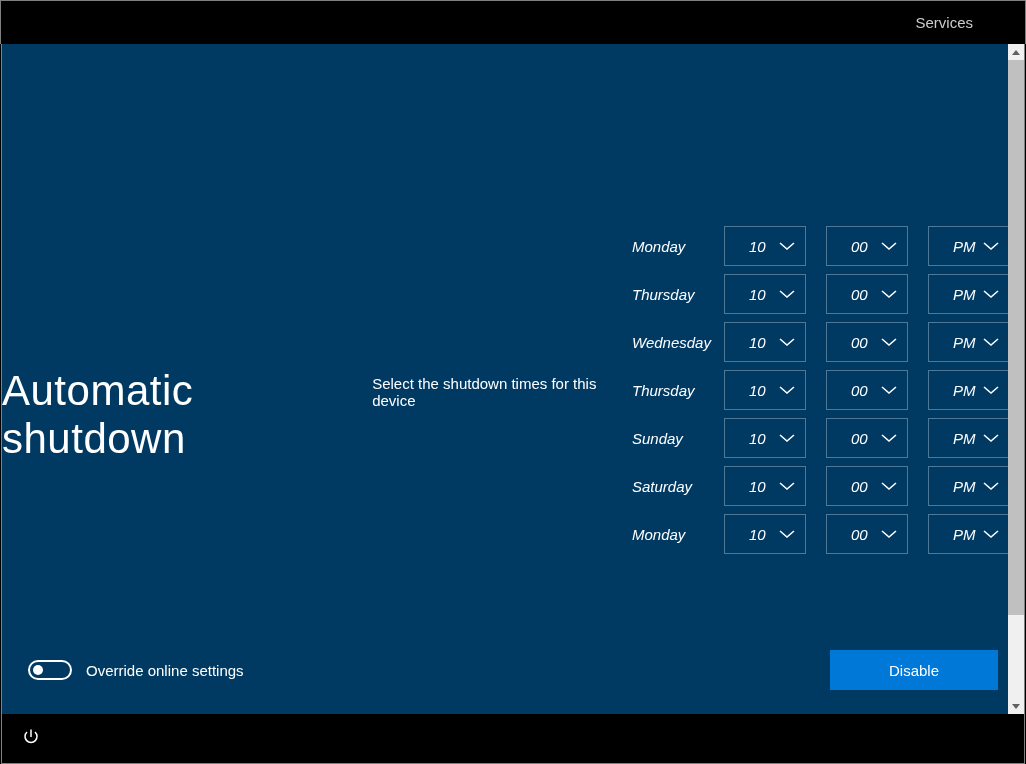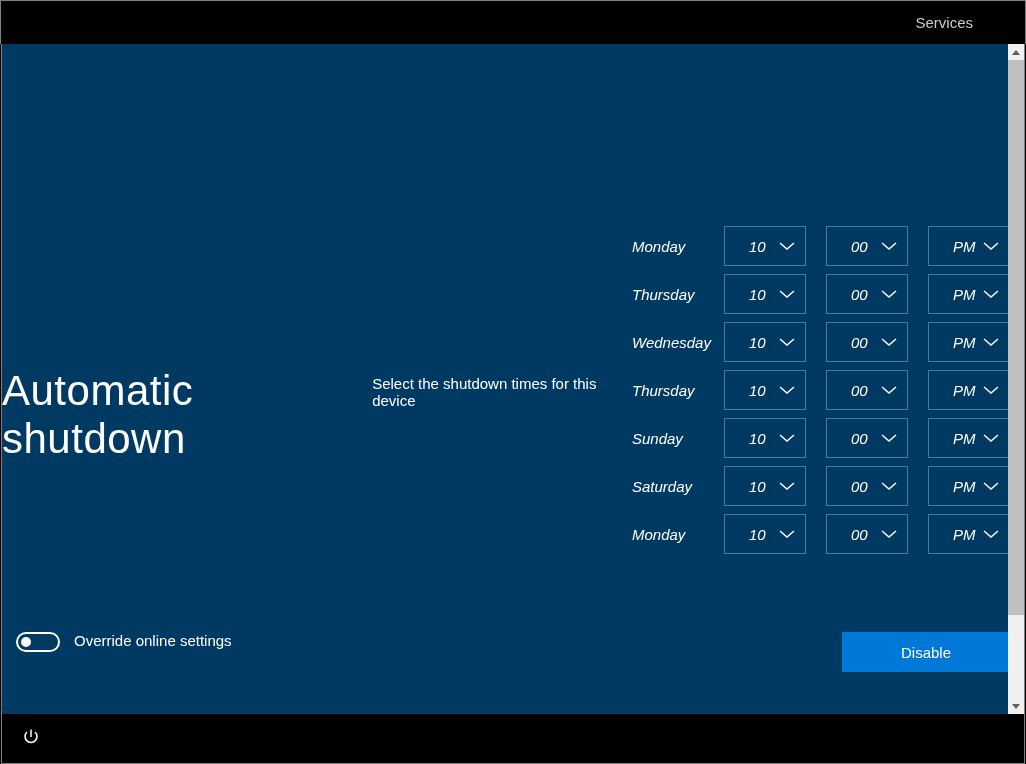--- a/index.html
+++ b/index.html
@@ -167,22 +167,22 @@
       fill: none;
     }
     
     .bottom-bar {
       position: absolute;
       bottom: 0;
       left: 0;
       width: 1008px;
       height: 76px;
       display: flex;
-      align-items: flex-start;
-      padding: 0 0;
+      align-items: center;
+      padding: 0 12px;
     }
     
     .toggle-switch {
       width: 44px;
       height: 20px;
       border: 2px solid #ffffff;
       border-radius: 10px;
       position: relative;
       cursor: pointer;
       margin-left: 14px;

